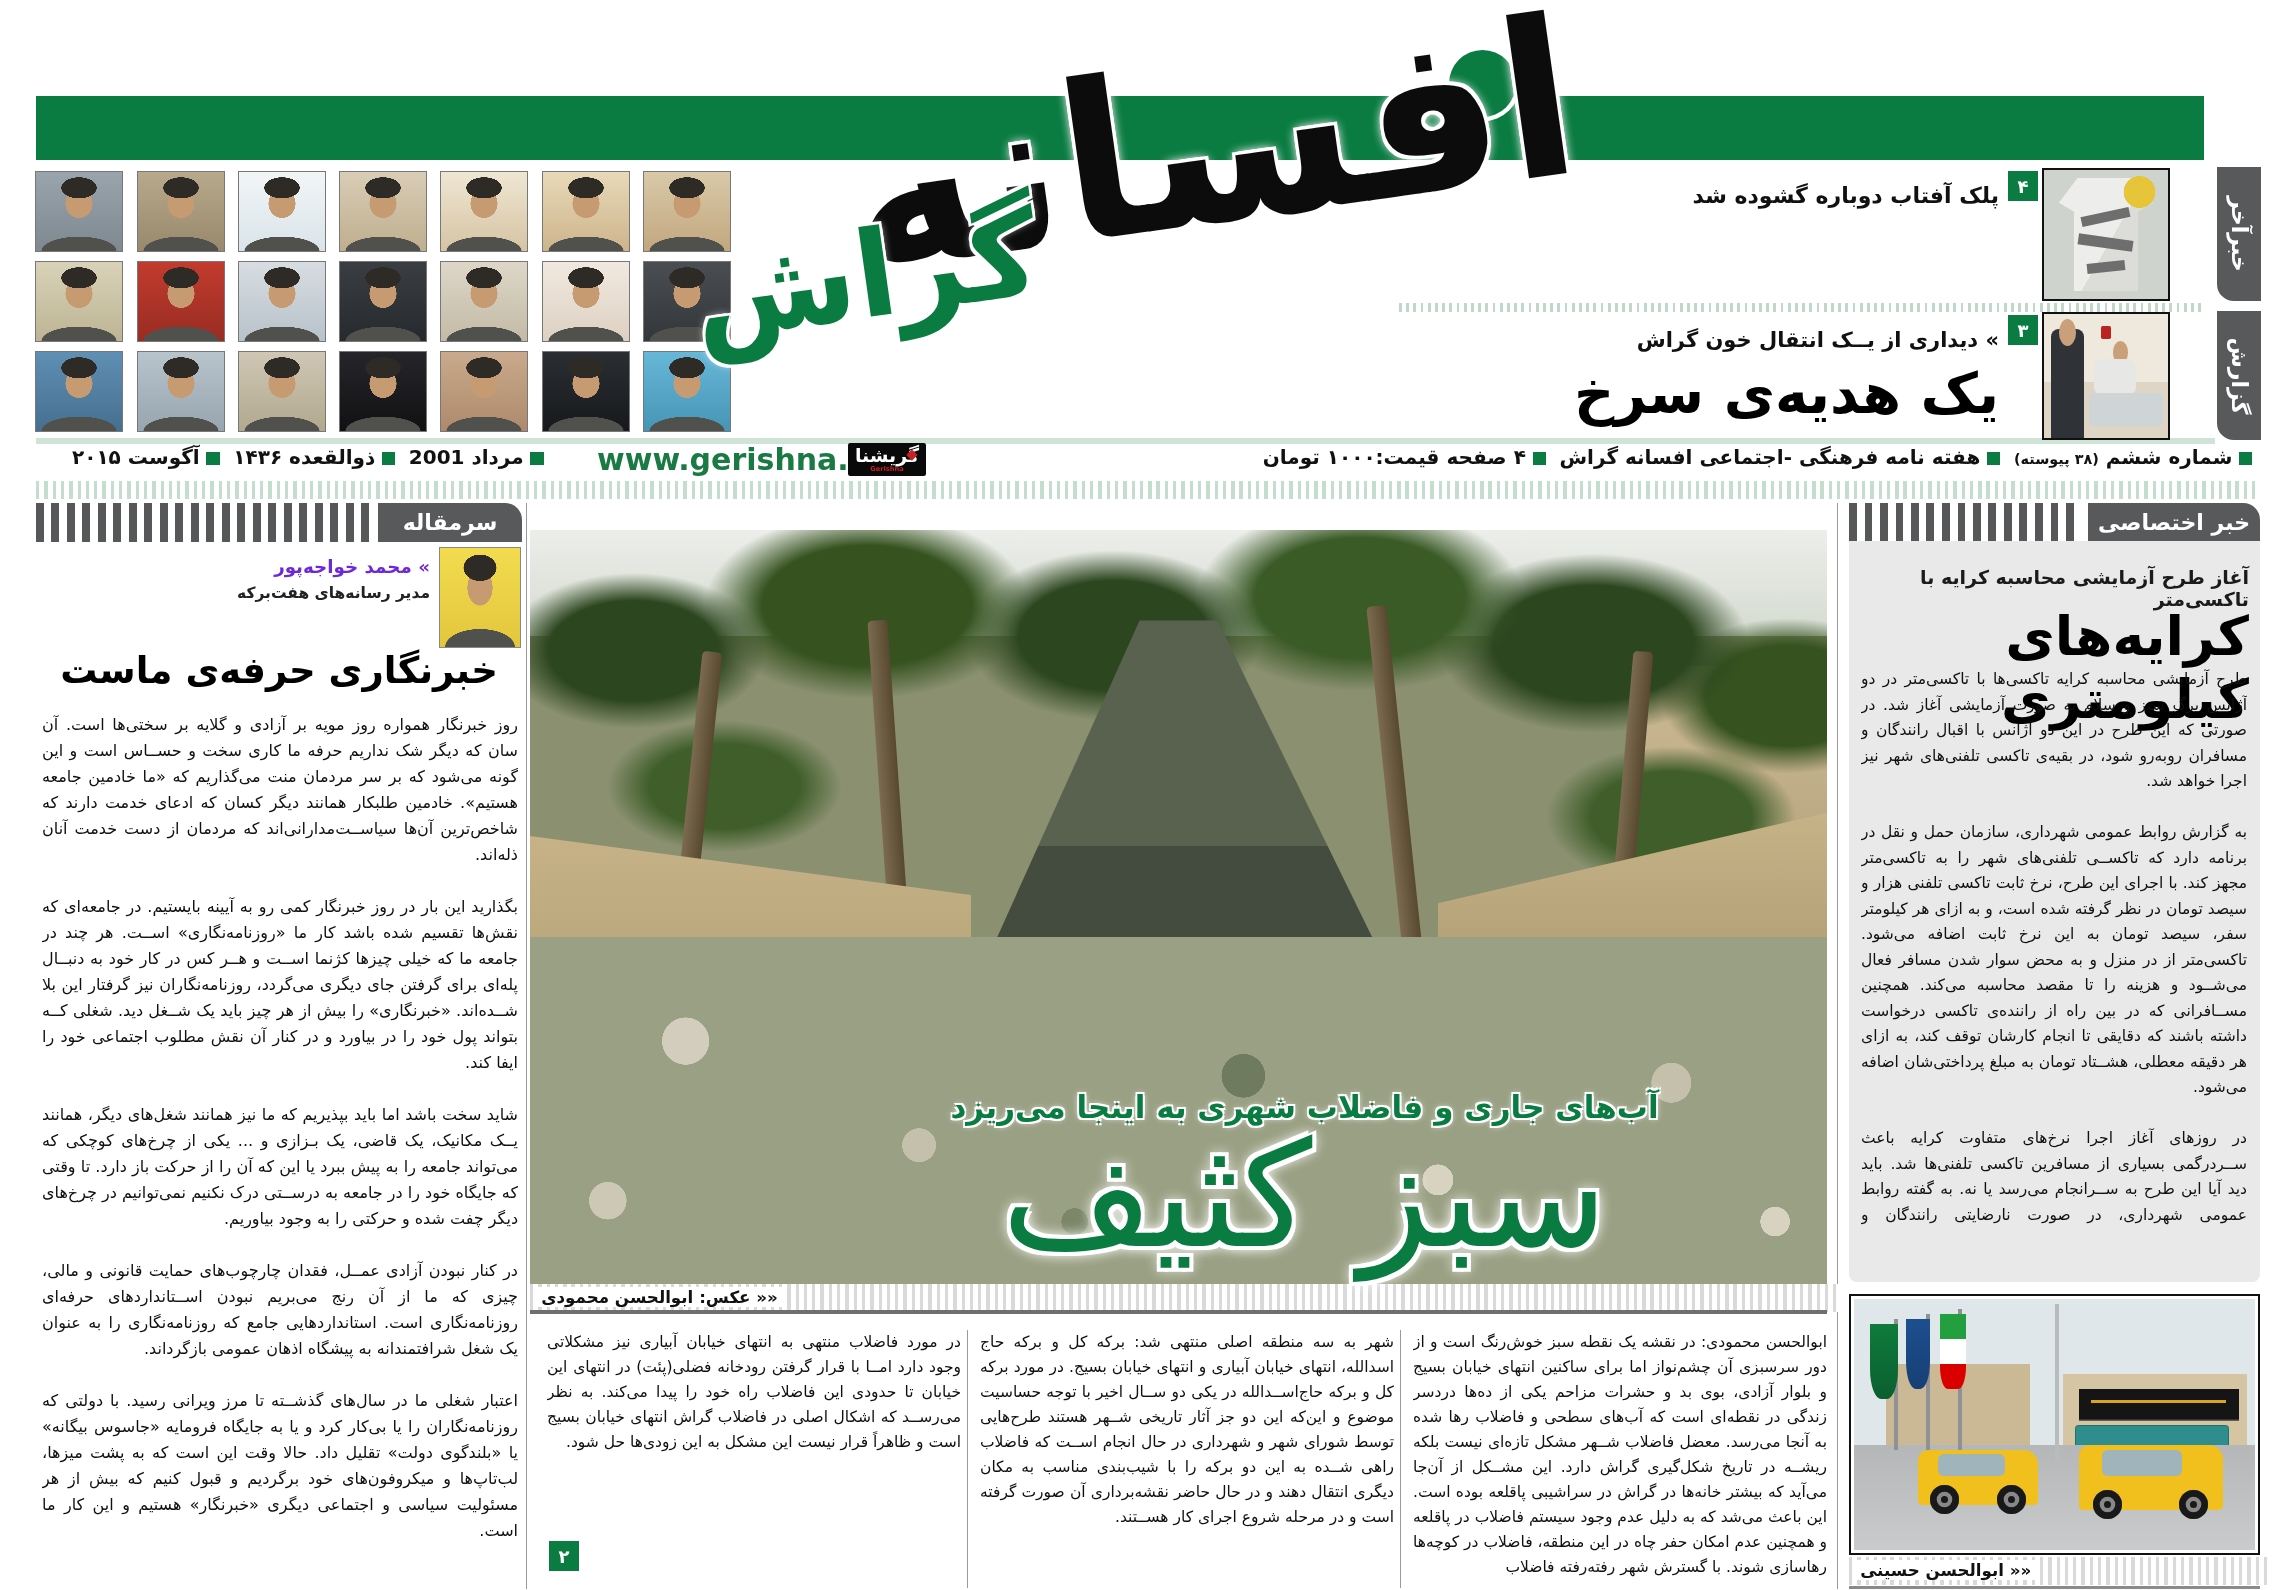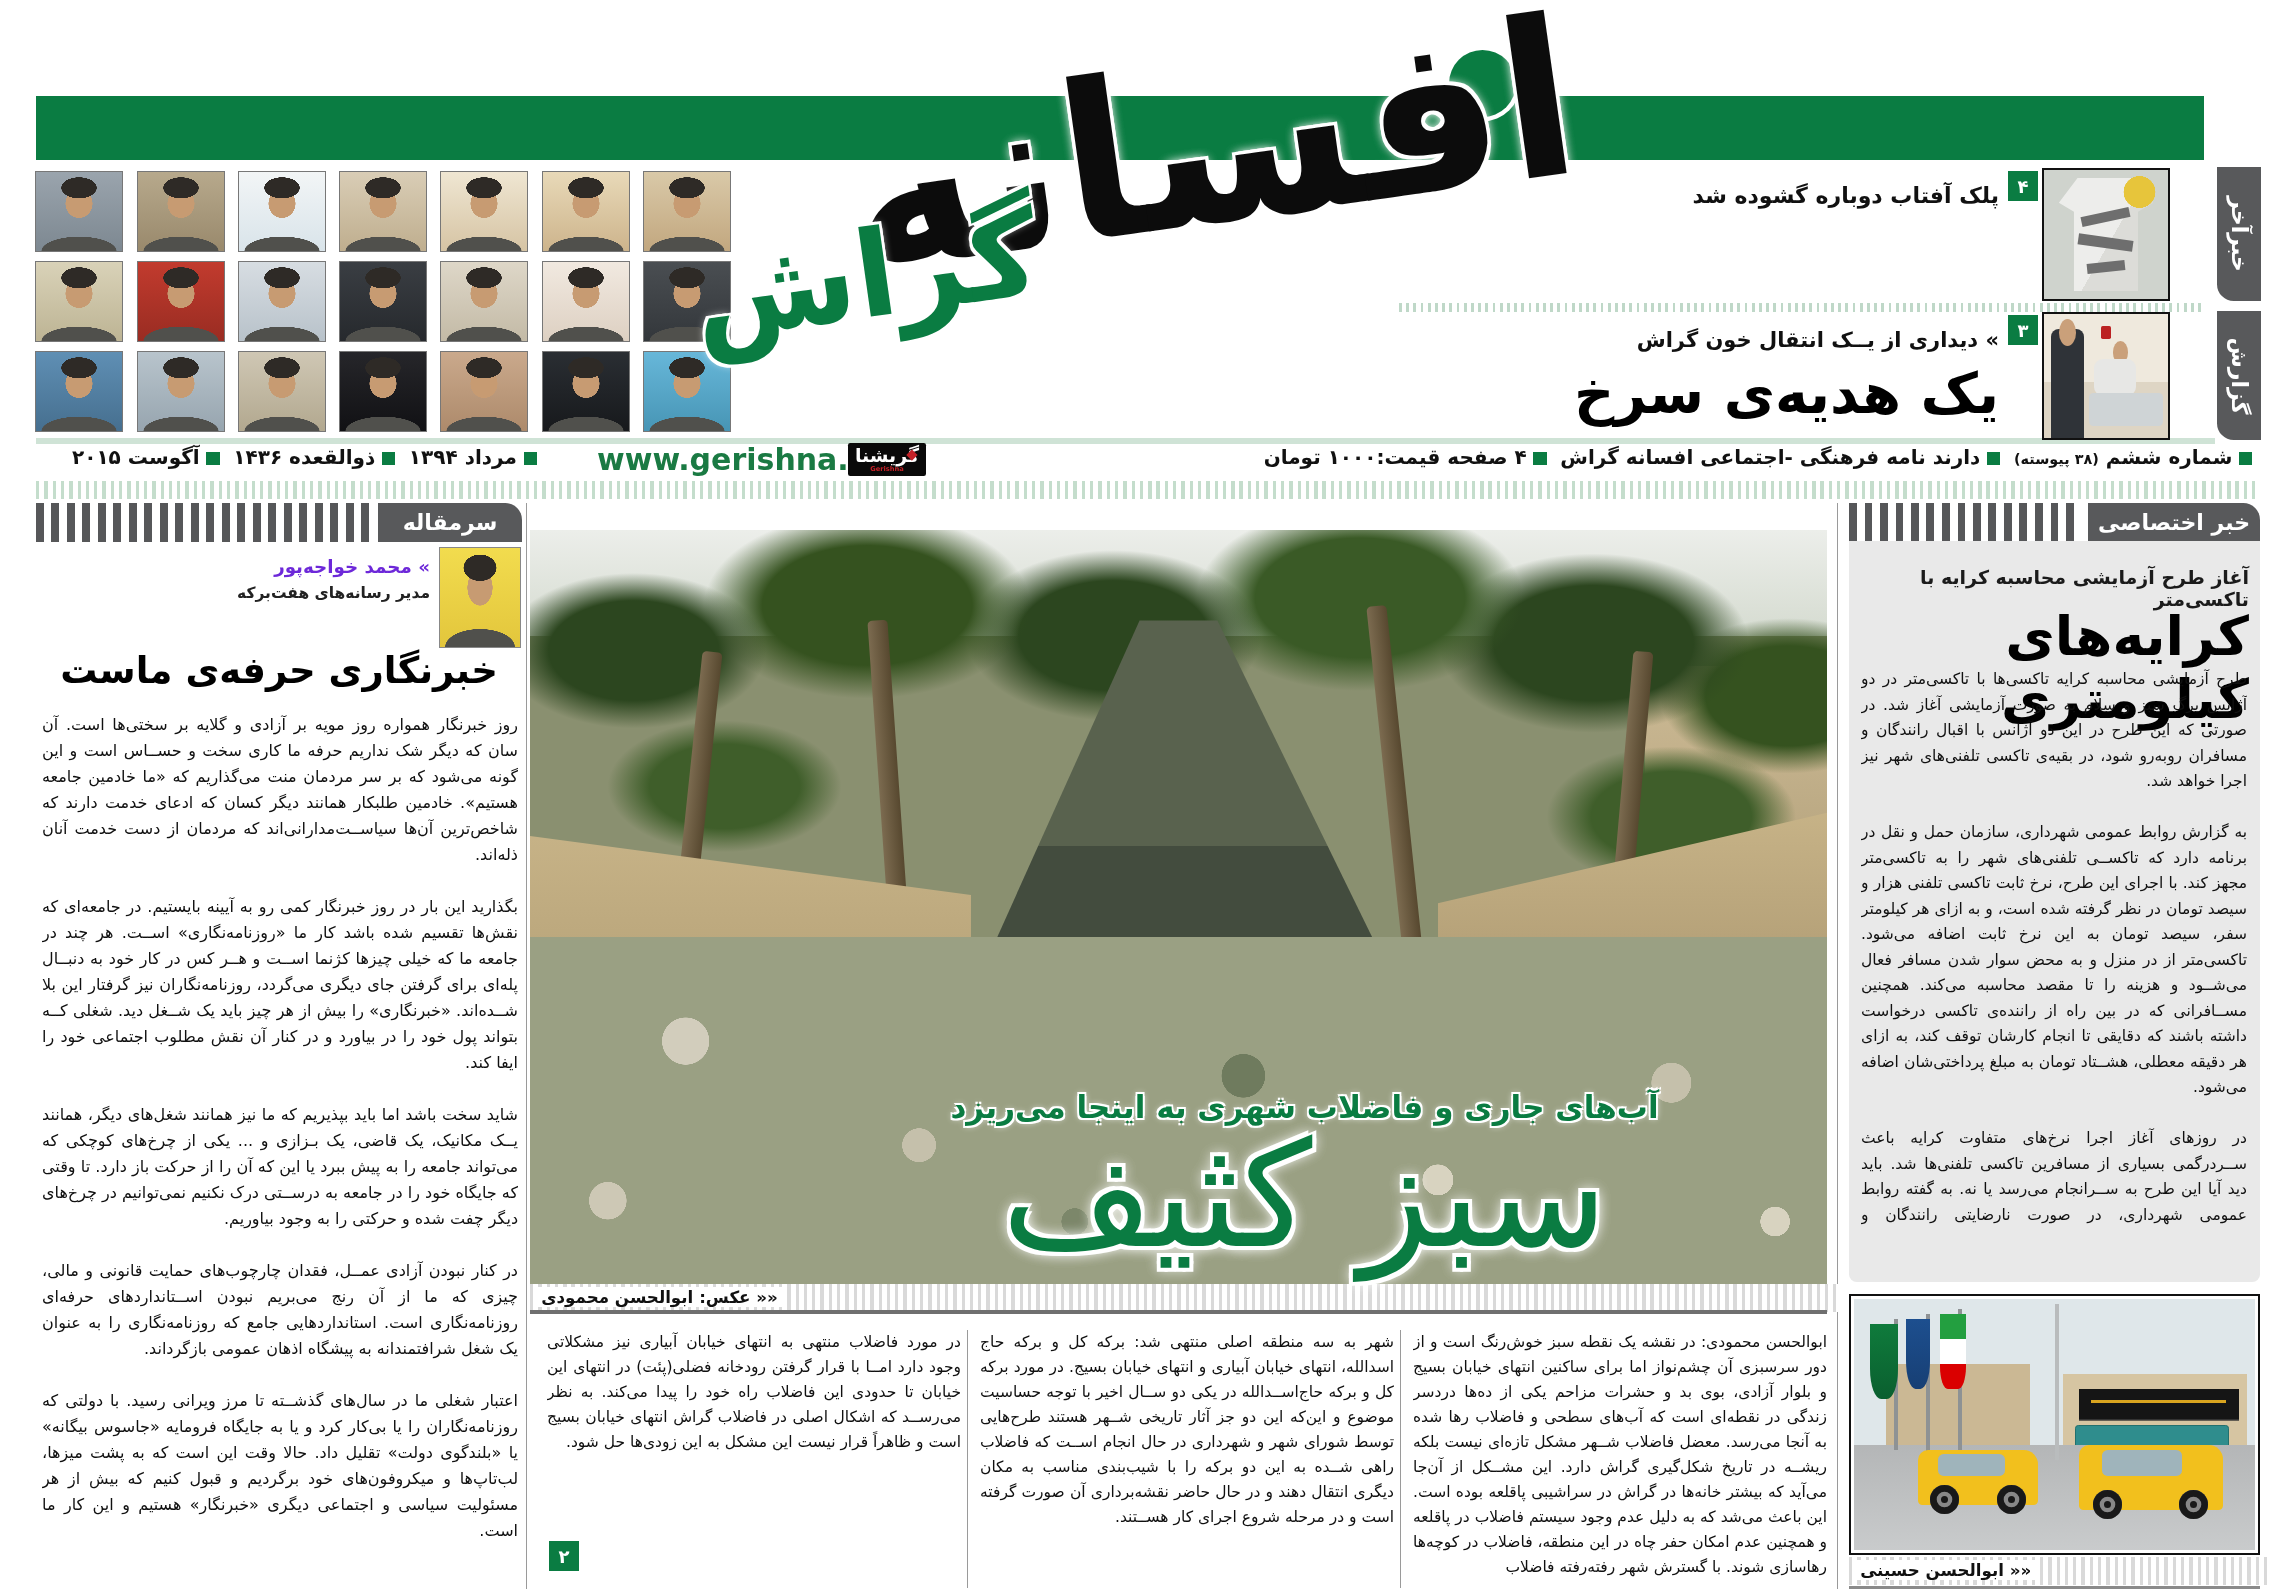--- a/index.html
+++ b/index.html
@@ -325,25 +325,25 @@
     <div class="bd-bed"></div>
   </div>
   <div class="abs numbox nb3">
       <span>۳</span>
     </div>
   <div class="abs kick2 rtl">» دیداری از یــک انتقال خون گراش</div>
   <div class="abs head2 rtl">یک هدیه‌ی سرخ</div>
 
   <div class="abs dateline-r">
     <span class="dseg"><i class="gb"></i><b>شماره ششم</b> <span class="dsmall">(۳۸ پیوسته)</span></span>
-    <span class="dseg"><i class="gb"></i><b>دارند نامه فرهنگی -اجتماعی افسانه گراش</b></span>
+    <span class="dseg"><i class="gb"></i><b>هفته نامه فرهنگی -اجتماعی افسانه گراش</b></span>
     <span class="dseg"><i class="gb"></i><b>۴ صفحه قیمت:۱۰۰۰ تومان</b></span>
   </div>
   <div class="abs dateline-l">
-    <span class="dseg"><i class="gb"></i><b>مرداد ۱۳۹۴</b></span>
+    <span class="dseg"><i class="gb"></i><b>مرداد 2001</b></span>
     <span class="dseg"><i class="gb"></i><b>ذوالقعده ۱۴۳۶</b></span>
     <span class="dseg"><i class="gb"></i><b>آگوست ۲۰۱۵</b></span>
   </div>
   <div class="abs siteurl">www.gerishna.com</div>
 
   <div class="abs tick-band"></div>
 
   <div class="abs vrule vr1"></div>
   <div class="abs vrule vr2"></div>
   <div class="abs vrule vr3"></div>

